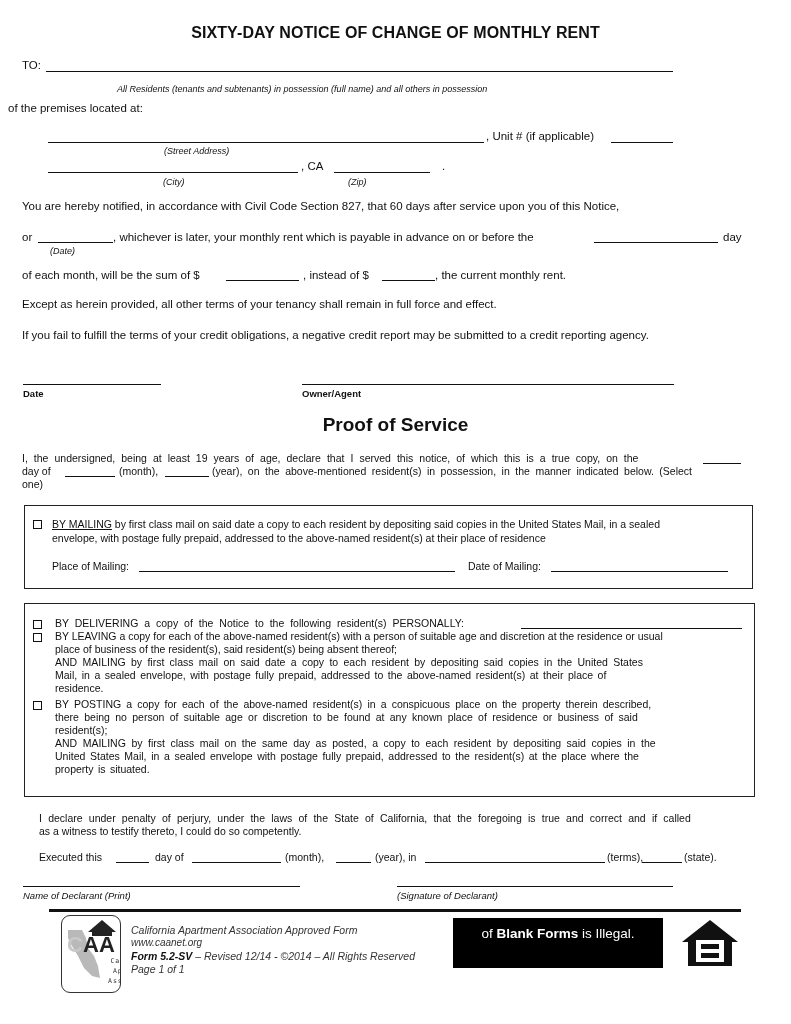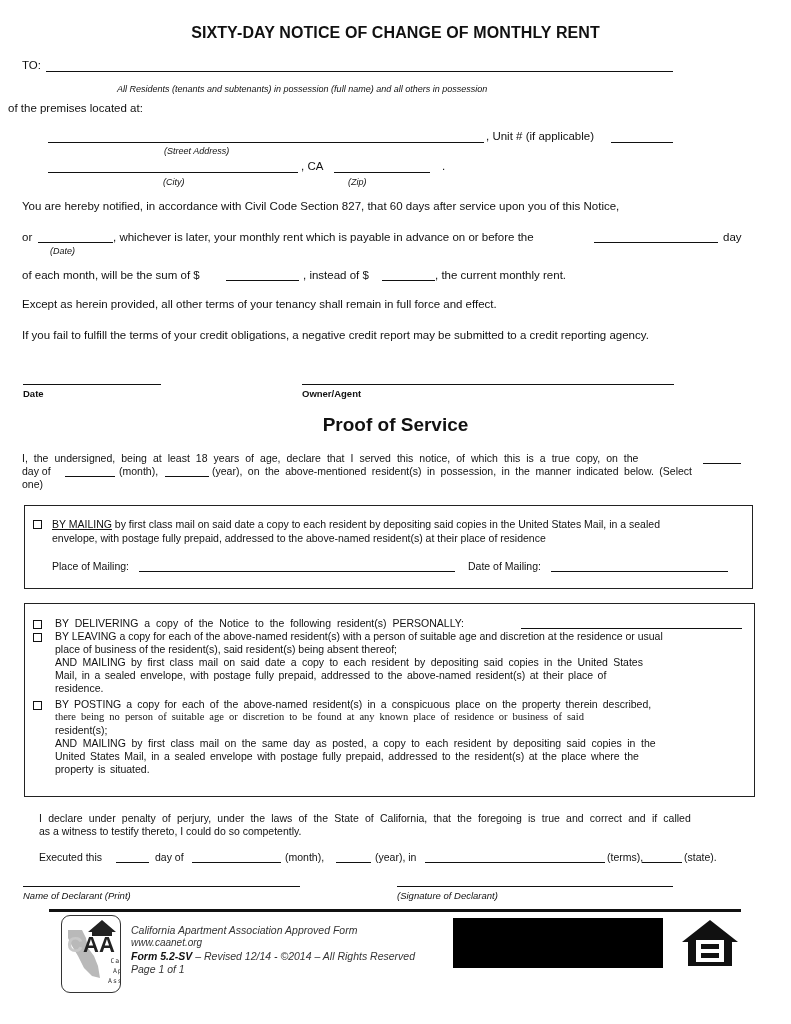--- a/index.html
+++ b/index.html
@@ -56,21 +56,21 @@
 <div class="abs" style="left:22px;top:298px;">Except as herein provided, all other terms of your tenancy shall remain in full force and effect.</div>
 <div class="abs" style="left:22px;top:329px;">If you fail to fulfill the terms of your credit obligations, a negative credit report may be submitted to a credit reporting agency.</div>
 
 <div class="line" style="left:23px;width:138px;top:384px;"></div>
 <div class="abs b" style="left:23px;top:388px;font-size:9.5px;">Date</div>
 <div class="line" style="left:302px;width:372px;top:384px;"></div>
 <div class="abs b" style="left:302px;top:388px;font-size:9.5px;">Owner/Agent</div>
 
 <div class="abs h2" style="left:0;width:791px;text-align:center;top:414px;">Proof of Service</div>
 
-<div class="abs small" style="left:22px;top:452px;word-spacing:3.1px;">I, the undersigned, being at least 18 years of age, declare that I served this notice, of which this is a true copy, on the</div>
+<div class="abs small" style="left:22px;top:452px;word-spacing:3.1px;">I, the undersigned, being at least 19 years of age, declare that I served this notice, of which this is a true copy, on the</div>
 <div class="line" style="left:703px;width:38px;top:463px;"></div>
 <div class="abs small" style="left:22px;top:465px;">day of</div>
 <div class="line" style="left:65px;width:50px;top:476px;"></div>
 <div class="abs small" style="left:119px;top:465px;">(month),</div>
 <div class="line" style="left:165px;width:44px;top:476px;"></div>
 <div class="abs small" style="left:212px;top:465px;word-spacing:2.6px;">(year), on the above-mentioned resident(s) in possession, in the manner indicated below. (Select</div>
 <div class="abs small" style="left:22px;top:478px;">one)</div>
 
 <div class="box" style="left:24px;top:505px;width:727px;height:82px;"></div>
 <span class="cb" style="left:33px;top:520px;"></span>
@@ -89,21 +89,21 @@
 
 <span class="cb" style="left:33px;top:633px;"></span>
 <div class="abs small" style="left:55px;top:630px;">BY LEAVING a copy for each of the above-named resident(s) with a person of suitable age and discretion at the residence or usual</div>
 <div class="abs small" style="left:55px;top:643px;">place of  business of the resident(s),  said  resident(s)  being  absent  thereof;</div>
 <div class="abs small" style="left:55px;top:656px;word-spacing:2.4px;">AND MAILING by first class mail on said date a copy to each resident by depositing said copies in the United States</div>
 <div class="abs small" style="left:55px;top:669px;word-spacing:1.6px;">Mail, in a sealed envelope, with postage fully prepaid, addressed to the above-named resident(s) at their place of</div>
 <div class="abs small" style="left:55px;top:682px;">residence.</div>
 
 <span class="cb" style="left:33px;top:701px;"></span>
 <div class="abs small" style="left:55px;top:698px;word-spacing:2.2px;">BY POSTING a copy for each of the above-named resident(s) in a conspicuous place on the property therein described,</div>
-<div class="abs small" style="left:55px;top:711px;word-spacing:2.4px;font-family:Liberation Serif, serif;">there being no person of suitable age or discretion to be found at any known place of residence or business of said</div>
+<div class="abs small" style="left:55px;top:711px;word-spacing:2.4px;">there being no person of suitable age or discretion to be found at any known place of residence or business of said</div>
 <div class="abs small" style="left:55px;top:724px;">resident(s);</div>
 <div class="abs small" style="left:55px;top:737px;word-spacing:2.6px;">AND MAILING by first class mail on the same day as posted, a copy to each resident by depositing said copies in the</div>
 <div class="abs small" style="left:55px;top:750px;word-spacing:1.7px;">United States Mail, in a sealed envelope with postage fully prepaid, addressed to the resident(s) at the place where the</div>
 <div class="abs small" style="left:55px;top:763px;word-spacing:1.5px;">property is situated.</div>
 
 <div class="abs small" style="left:39px;top:812px;word-spacing:3.3px;">I declare under penalty of perjury, under the laws of the State of California, that the foregoing is true and correct and if called</div>
 <div class="abs small" style="left:39px;top:825px;">as a witness to testify thereto, I could do so competently.</div>
 
 <div class="abs small" style="left:39px;top:851px;">Executed this</div>
 <div class="line" style="left:116px;width:33px;top:862px;"></div>
@@ -137,20 +137,21 @@
     <div>Association</div>
   </div>
 </div>
 
 <div class="abs" style="left:131px;top:924px;font-style:italic;font-size:10.5px;color:#333;">California Apartment Association Approved Form</div>
 <div class="abs" style="left:131px;top:937px;font-style:italic;font-size:10px;color:#333;">www.caanet.org</div>
 <div class="abs" style="left:131px;top:950px;font-style:italic;font-size:10.5px;color:#333;"><span class="b" style="color:#111;">Form 5.2-SV</span><span> – Revised 12/14 - ©2014 – All Rights Reserved</span></div>
 <div class="abs" style="left:131px;top:963px;font-style:italic;font-size:10.5px;color:#333;">Page 1 of 1</div>
 
 <div class="abs" style="left:453px;top:918px;width:210px;height:50px;background:#000;color:#fff;text-align:center;font-weight:bold;font-size:13.5px;line-height:18px;padding-top:7px;box-sizing:border-box;">
+  <div><span style="font-weight:normal;">of </span><span>Blank Forms</span><span style="font-weight:normal;"> is Illegal.</span></div>
 </div>
 
 <div class="abs" style="left:680px;top:918px;width:60px;height:50px;">
   <svg width="60" height="50" viewBox="0 0 60 50">
     <path d="M30 2 L58 24 L52 24 L52 48 L8 48 L8 24 L2 24 Z" fill="#111"></path>
     <rect x="16" y="22" width="28" height="22" fill="#fff"></rect>
     <rect x="21" y="26" width="18" height="5" fill="#111"></rect>
     <rect x="21" y="35" width="18" height="5" fill="#111"></rect>
   </svg>
 </div>

